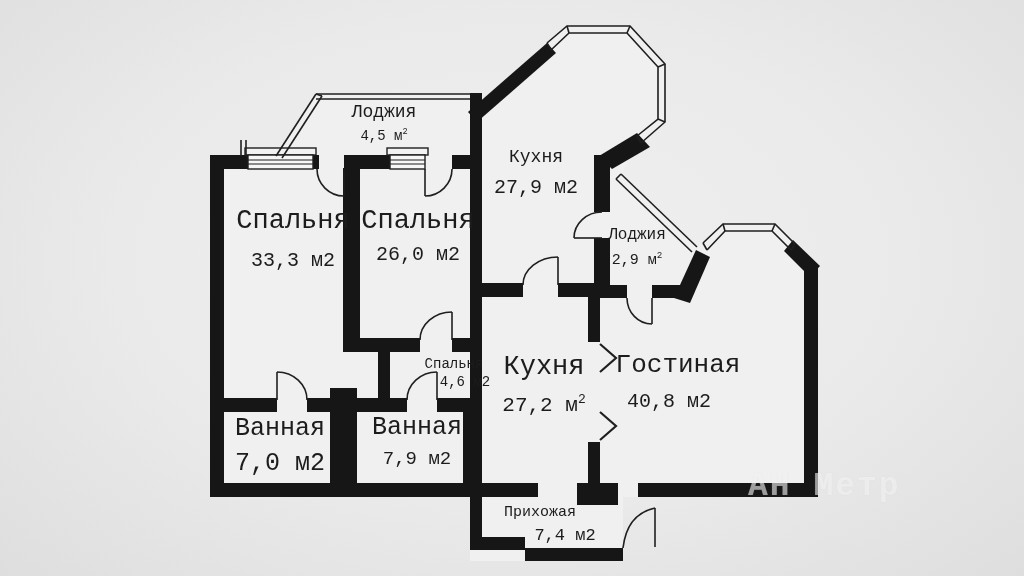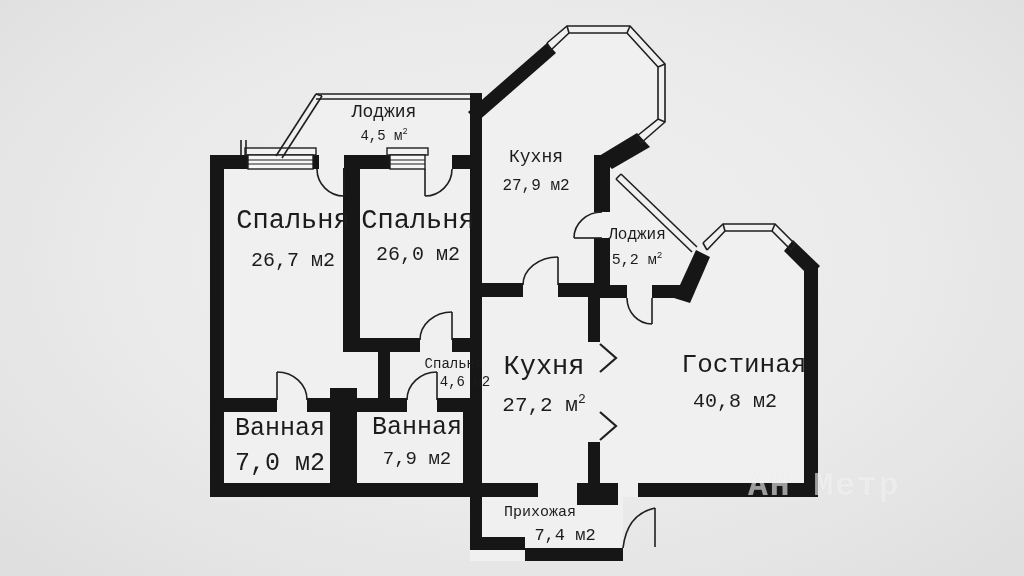--- a/index.html
+++ b/index.html
@@ -14,21 +14,21 @@
     position:absolute;transform:translateX(-50%);
     text-align:center;color:#1c1c1c;line-height:1;white-space:nowrap;
   }
   .rname{font-weight:400;}
   .rarea{margin-top:0.6em;}
   .sup{vertical-align:super;font-size:62%;}
   
   .lbl-loggia1 .rname{font-size:18px;} .lbl-loggia1 .rarea{font-size:14px;margin-top:7px;}
   .lbl-bed1 .rname{font-size:27px;} .lbl-bed1 .rarea{font-size:20px;margin-top:16px;}
   .lbl-bed2 .rname{font-size:27px;} .lbl-bed2 .rarea{font-size:20px;margin-top:10px;}
-  .lbl-kitchen .rname{font-size:18px;} .lbl-kitchen .rarea{font-size:16px;margin-top:12px;}
+  .lbl-kitchen .rname{font-size:18px;} .lbl-kitchen .rarea{font-size:20px;margin-top:12px;}
   .lbl-loggia2 .rname{font-size:16px;} .lbl-loggia2 .rarea{font-size:15px;margin-top:8px;}
   .lbl-corridor .rname{font-size:14px;} .lbl-corridor .rarea{font-size:14px;margin-top:4px;margin-left:22px;}
   .lbl-hall .rname{font-size:27px;} .lbl-hall .rarea{font-size:21px;margin-top:12px;}
   .lbl-living .rname{font-size:26px;} .lbl-living .rarea{font-size:20px;margin-top:14px;margin-left:-18px;}
   .lbl-bath1 .rname{font-size:25px;} .lbl-bath1 .rarea{font-size:25px;margin-top:10px;}
   .lbl-bath2 .rname{font-size:25px;} .lbl-bath2 .rarea{font-size:19px;margin-top:10px;}
   .lbl-entry .rname{font-size:15px;} .lbl-entry .rarea{font-size:17px;margin-top:7px;margin-left:50px;}
   #watermark{
     position:absolute;left:748px;top:468px;
     font-size:33px;font-weight:700;letter-spacing:2px;
@@ -172,49 +172,49 @@
     </g>
   </svg>
 
   <div class="room-label lbl-loggia1" style="left:384px;top:103px">
     <div class="rname">Лоджия</div>
     <div class="rarea"><span>4,5</span>&nbsp;<span>м</span><span class="sup">2</span></div>
   </div>
 
   <div class="room-label lbl-bed1" style="left:293px;top:208px">
     <div class="rname">Спальня</div>
-    <div class="rarea"><span>26,7</span>&nbsp;<span>м</span><span>2</span></div>
+    <div class="rarea"><span>33,3</span>&nbsp;<span>м</span><span>2</span></div>
   </div>
 
   <div class="room-label lbl-bed2" style="left:418px;top:208px">
     <div class="rname">Спальня</div>
     <div class="rarea"><span>26,0</span>&nbsp;<span>м</span><span>2</span></div>
   </div>
 
   <div class="room-label lbl-kitchen" style="left:536px;top:148px">
     <div class="rname">Кухня</div>
     <div class="rarea"><span>27,9</span>&nbsp;<span>м</span><span>2</span></div>
   </div>
 
   <div class="room-label lbl-loggia2" style="left:637px;top:227px">
     <div class="rname">Лоджия</div>
-    <div class="rarea"><span>5,2</span>&nbsp;<span>м</span><span class="sup">2</span></div>
+    <div class="rarea"><span>2,9</span>&nbsp;<span>м</span><span class="sup">2</span></div>
   </div>
 
   <div class="room-label lbl-corridor" style="left:454px;top:357px">
     <div class="rname">Спальня</div>
     <div class="rarea"><span>4,6</span>&nbsp;<span>м</span><span>2</span></div>
   </div>
 
   <div class="room-label lbl-hall" style="left:544px;top:354px">
     <div class="rname">Кухня</div>
     <div class="rarea"><span>27,2</span>&nbsp;<span>м</span><span class="sup">2</span></div>
   </div>
 
-  <div class="room-label lbl-living" style="left:744px;top:352px">
+  <div class="room-label lbl-living" style="left:678px;top:352px">
     <div class="rname">Гостиная</div>
     <div class="rarea"><span>40,8</span>&nbsp;<span>м</span><span>2</span></div>
   </div>
 
   <div class="room-label lbl-bath1" style="left:280px;top:416px">
     <div class="rname">Ванная</div>
     <div class="rarea"><span>7,0</span>&nbsp;<span>м</span><span>2</span></div>
   </div>
 
   <div class="room-label lbl-bath2" style="left:417px;top:415px">

